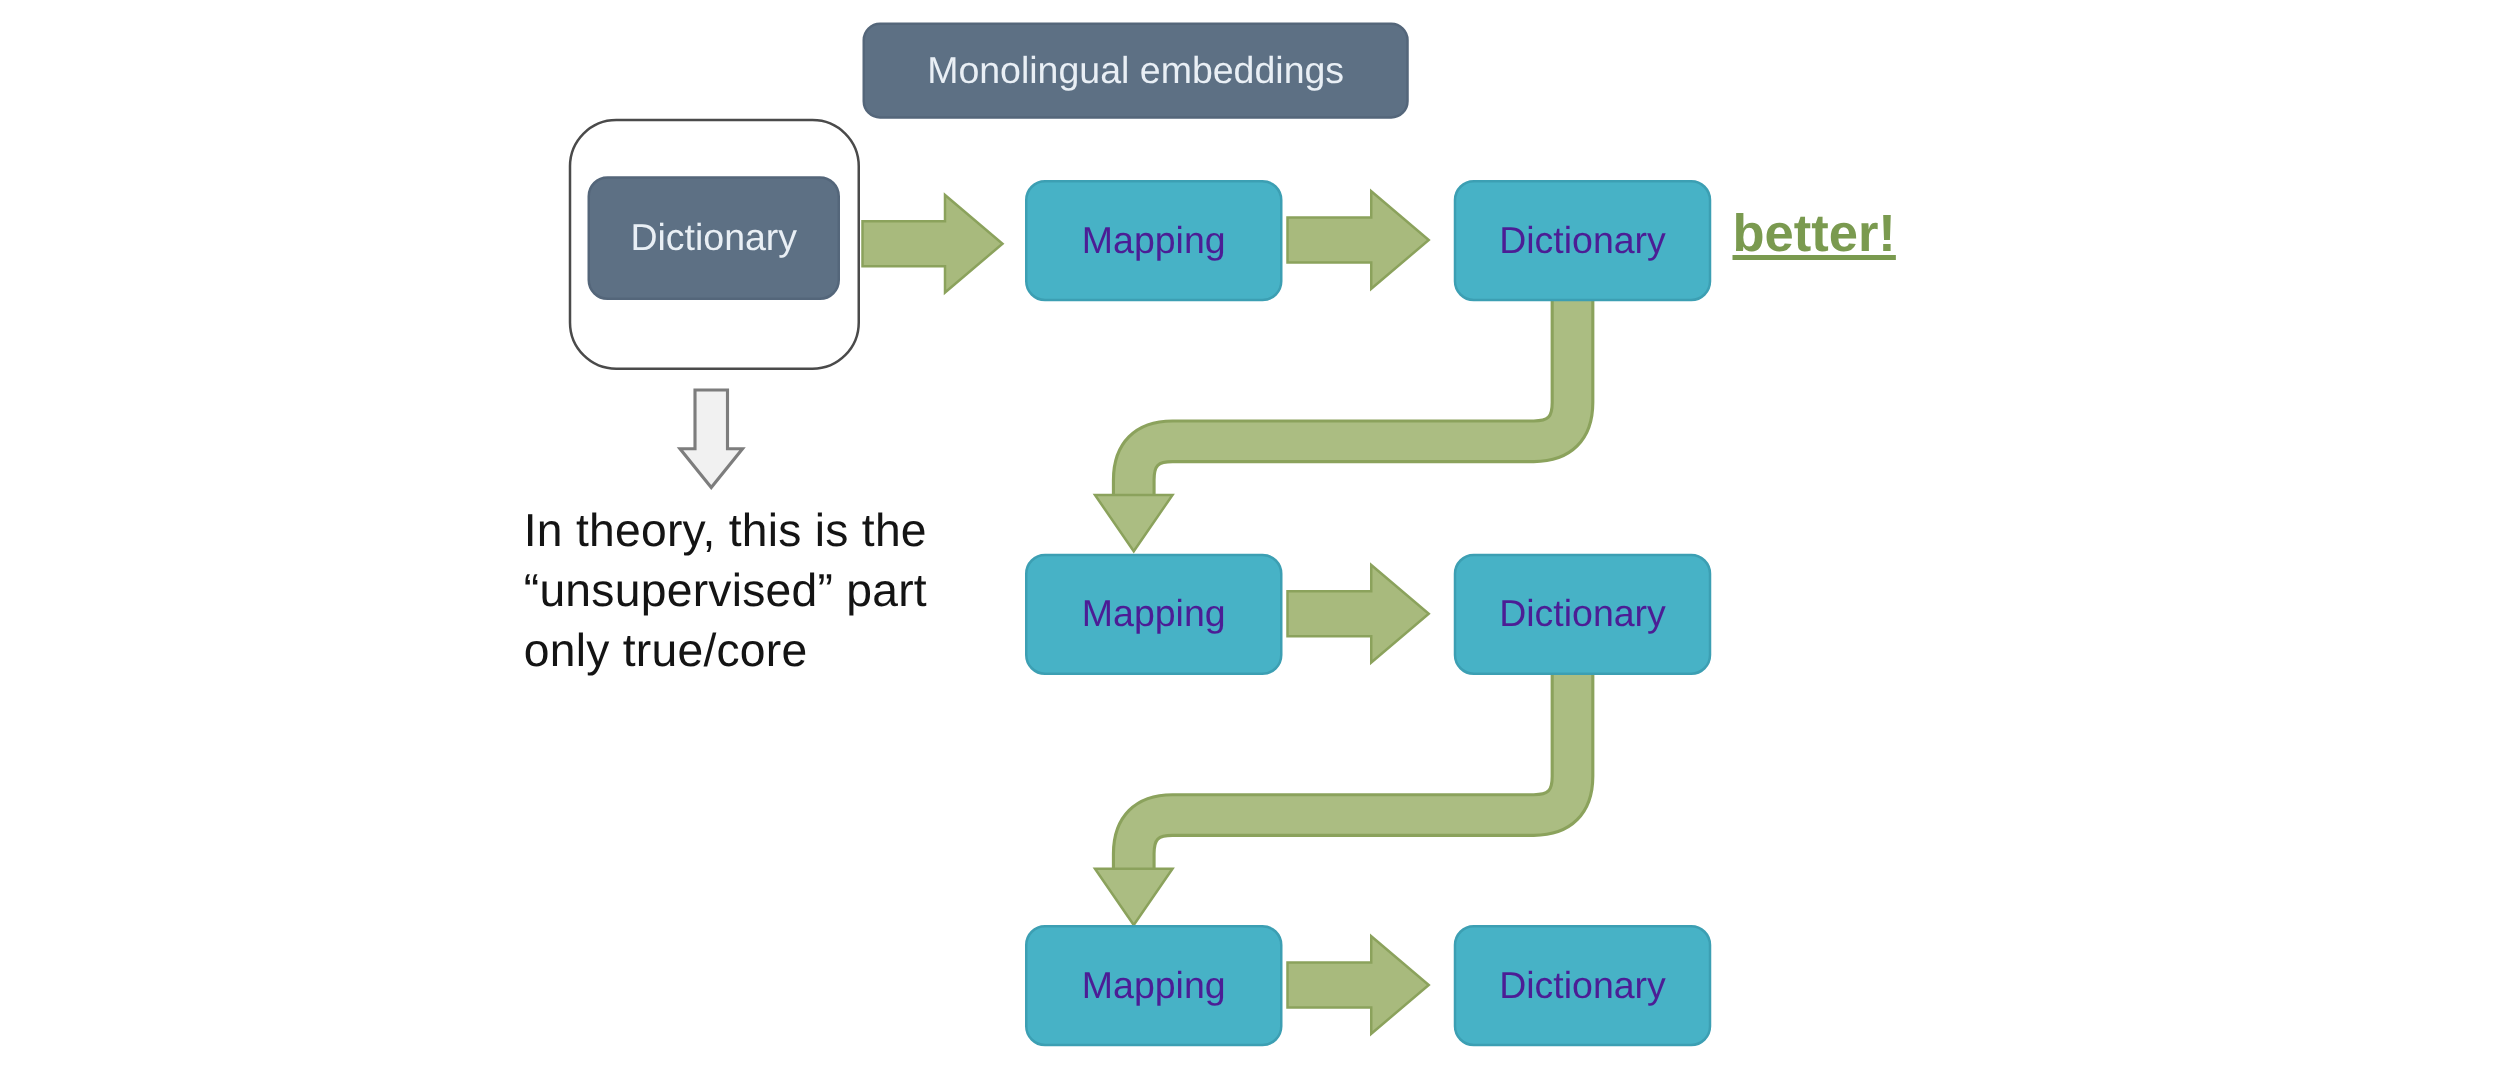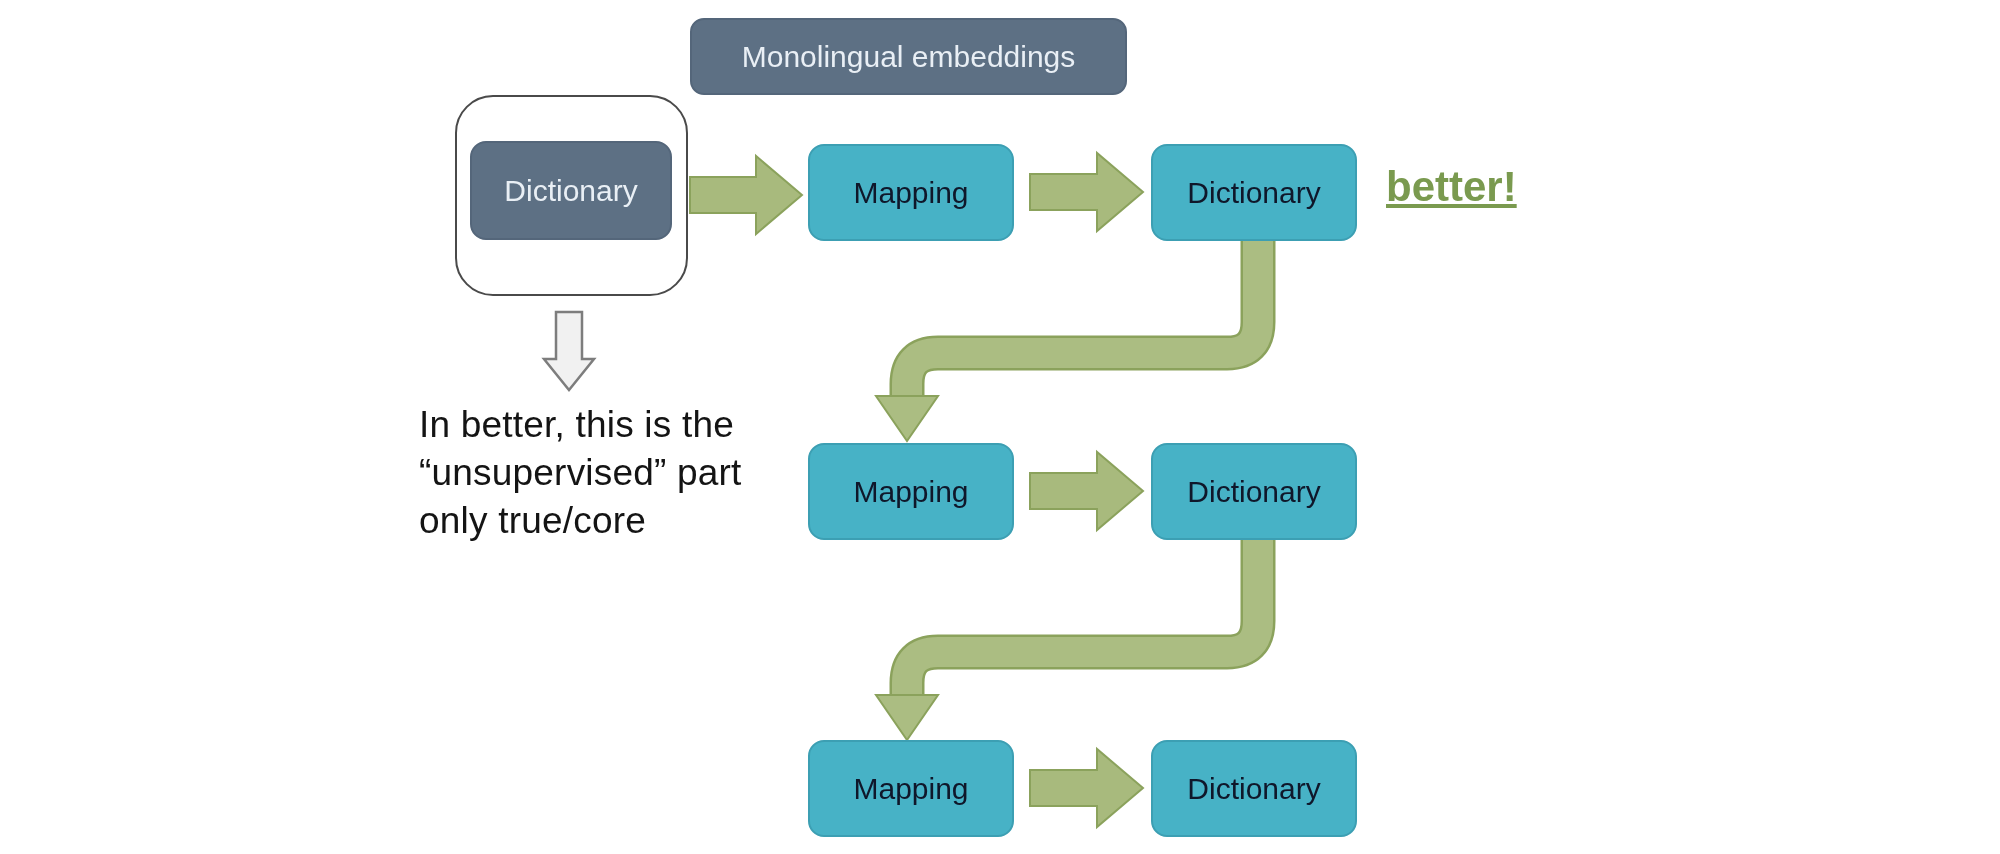--- a/index.html
+++ b/index.html
@@ -26,24 +26,25 @@
   }
   .slate {
     background: #5d7084;
     color: #e9eff5;
     border: 2px solid #54667a;
     border-radius: 14px;
     font-size: 30px;
   }
   .teal {
     background: #47b2c6;
-    color: #0f172a;
+    color: #4c1d95;
     border: 2px solid #3c9fb3;
     border-radius: 16px;
     font-size: 30px;
+    margin-left: 12px;
   }
   .outer-frame {
     position: absolute;
     left: 455px; top: 95px;
     width: 233px; height: 201px;
     background: #ffffff;
     border: 2.5px solid #4a4a4a;
     border-radius: 38px;
     box-sizing: border-box;
   }
@@ -129,18 +130,18 @@
   </div>
 
   <div class="box teal mapping-3">
     <span>Mapping</span>
   </div>
   <div class="box teal dictionary-3">
     <span>Dictionary</span>
   </div>
 
   <div class="annotation">
-    <div>In better, this is the</div>
+    <div>In theory, this is the</div>
     <div>“unsupervised” part</div>
     <div>only true/core</div>
   </div>
 
 </div>
 
 </body></html>

